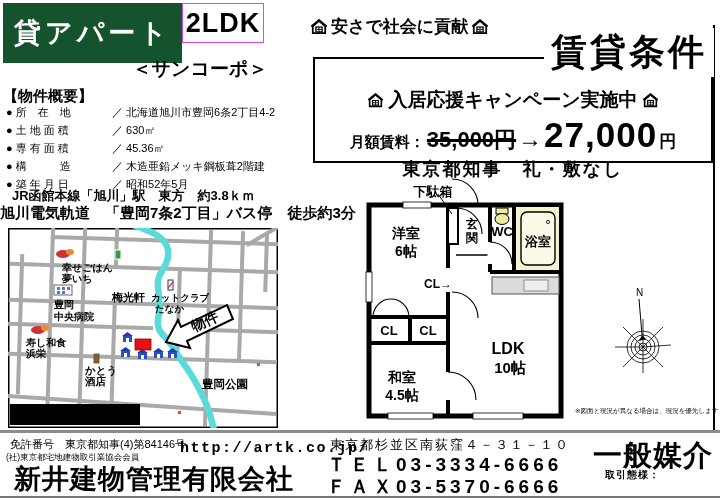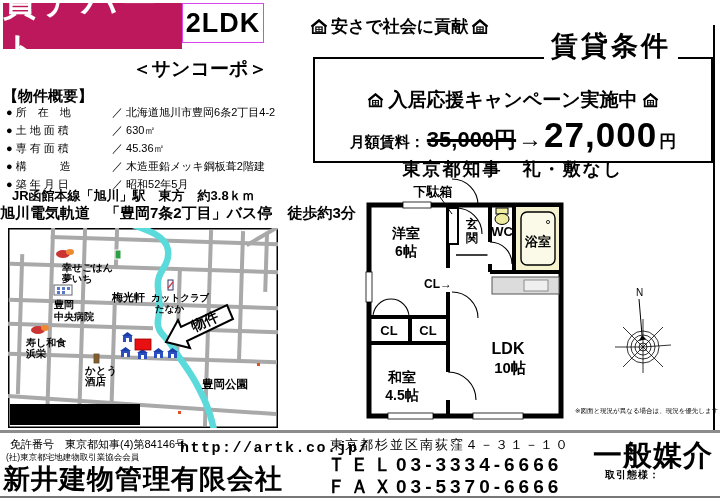--- a/index.html
+++ b/index.html
@@ -2,27 +2,27 @@
 <html><head>
 <meta charset="utf-8">
 <style>
   html,body{margin:0;padding:0;}
   body{
     width:720px;height:500px;position:relative;background:#fff;overflow:hidden;
     font-family:"Liberation Sans","DejaVu Sans",sans-serif;color:#000;
   }
   .abs{position:absolute;}
   
-  .banner{left:3px;top:3px;width:179px;height:46px;background:#be185d;color:#fff;
-    font-weight:bold;font-size:35px;letter-spacing:4px;display:flex;align-items:center;justify-content:center;}
+  .banner{left:3px;top:3px;width:179px;height:60px;background:#14532d;color:#fff;
+    font-weight:bold;font-size:27px;letter-spacing:4px;display:flex;align-items:center;justify-content:center;}
   .unitbox{left:182px;top:3px;width:80px;height:38px;background:#fff;border:1px solid #d946ef;
     font-weight:bold;font-size:27px;display:flex;align-items:center;justify-content:center;letter-spacing:1px;}
   .bname{left:110px;top:56px;width:180px;text-align:center;font-weight:bold;font-size:19px;}
   .slogan{left:310px;top:15px;display:flex;align-items:center;gap:3px;font-weight:600;font-size:17px;}
-  .cond-title{left:544px;top:28px;font-weight:bold;font-size:27px;letter-spacing:3px;background:#fff;padding:0 7px;z-index:3;}
+  .cond-title{left:544px;top:28px;font-weight:bold;font-size:36px;letter-spacing:3px;background:#fff;padding:0 7px;z-index:3;}
   .rline{left:713px;top:25px;width:2px;height:407px;background:#000;}
   
   .campaign{left:313px;top:57px;width:396px;height:102px;border:2px solid #000;z-index:1;
     display:flex;flex-direction:column;align-items:center;justify-content:center;gap:2px;background:#fff;}
   .camp-head{display:flex;align-items:center;gap:4px;font-weight:bold;font-size:19px;margin-top:48px;}
   .camp-price{display:flex;align-items:baseline;gap:2px;font-weight:bold;}
   .rent-label{font-size:15px;}
   .old-price{font-size:22px;text-decoration:line-through;text-decoration-thickness:2.5px;}
   .price-arrow{font-size:24px;}
   .new-price{font-size:35px;letter-spacing:1px;}
@@ -38,21 +38,21 @@
   
   .map{left:8px;top:228px;}
   .plan{left:358px;top:172px;}
   .compass{left:608px;top:285px;}
   .disclaimer{left:575px;top:407px;width:142px;font-size:6.5px;white-space:nowrap;}
   
   .fdiv-top{left:0;top:430px;width:720px;height:3px;background:#8c8c8c;}
   .fdiv-bot{left:0;top:496px;width:720px;height:2px;background:#777;}
   .license{left:10px;top:437px;font-size:11px;}
   .assoc{left:6px;top:452px;font-size:8.5px;}
-  .company{left:3px;top:461px;font-size:27px;font-weight:bold;letter-spacing:1px;}
+  .company{left:14px;top:461px;font-size:27px;font-weight:bold;letter-spacing:1px;}
   .url{left:180px;top:440px;font-size:15px;font-weight:bold;letter-spacing:1.5px;font-family:"Liberation Mono","DejaVu Sans Mono",monospace;}
   .addr{left:330px;top:436px;font-size:13px;letter-spacing:2px;}
   .tel{left:327px;top:452px;font-size:19px;font-weight:600;letter-spacing:4px;}
   .fax{left:327px;top:474px;font-size:19px;font-weight:600;letter-spacing:4px;}
   .deal-label{left:605px;top:468px;font-size:10px;font-weight:bold;letter-spacing:1px;}
   .deal-type{left:593px;top:436px;font-size:29px;font-weight:bold;letter-spacing:1px;}
   svg text{font-family:"Liberation Sans","DejaVu Sans",sans-serif;fill:#000;}
 </style>
 </head>
 <body>

